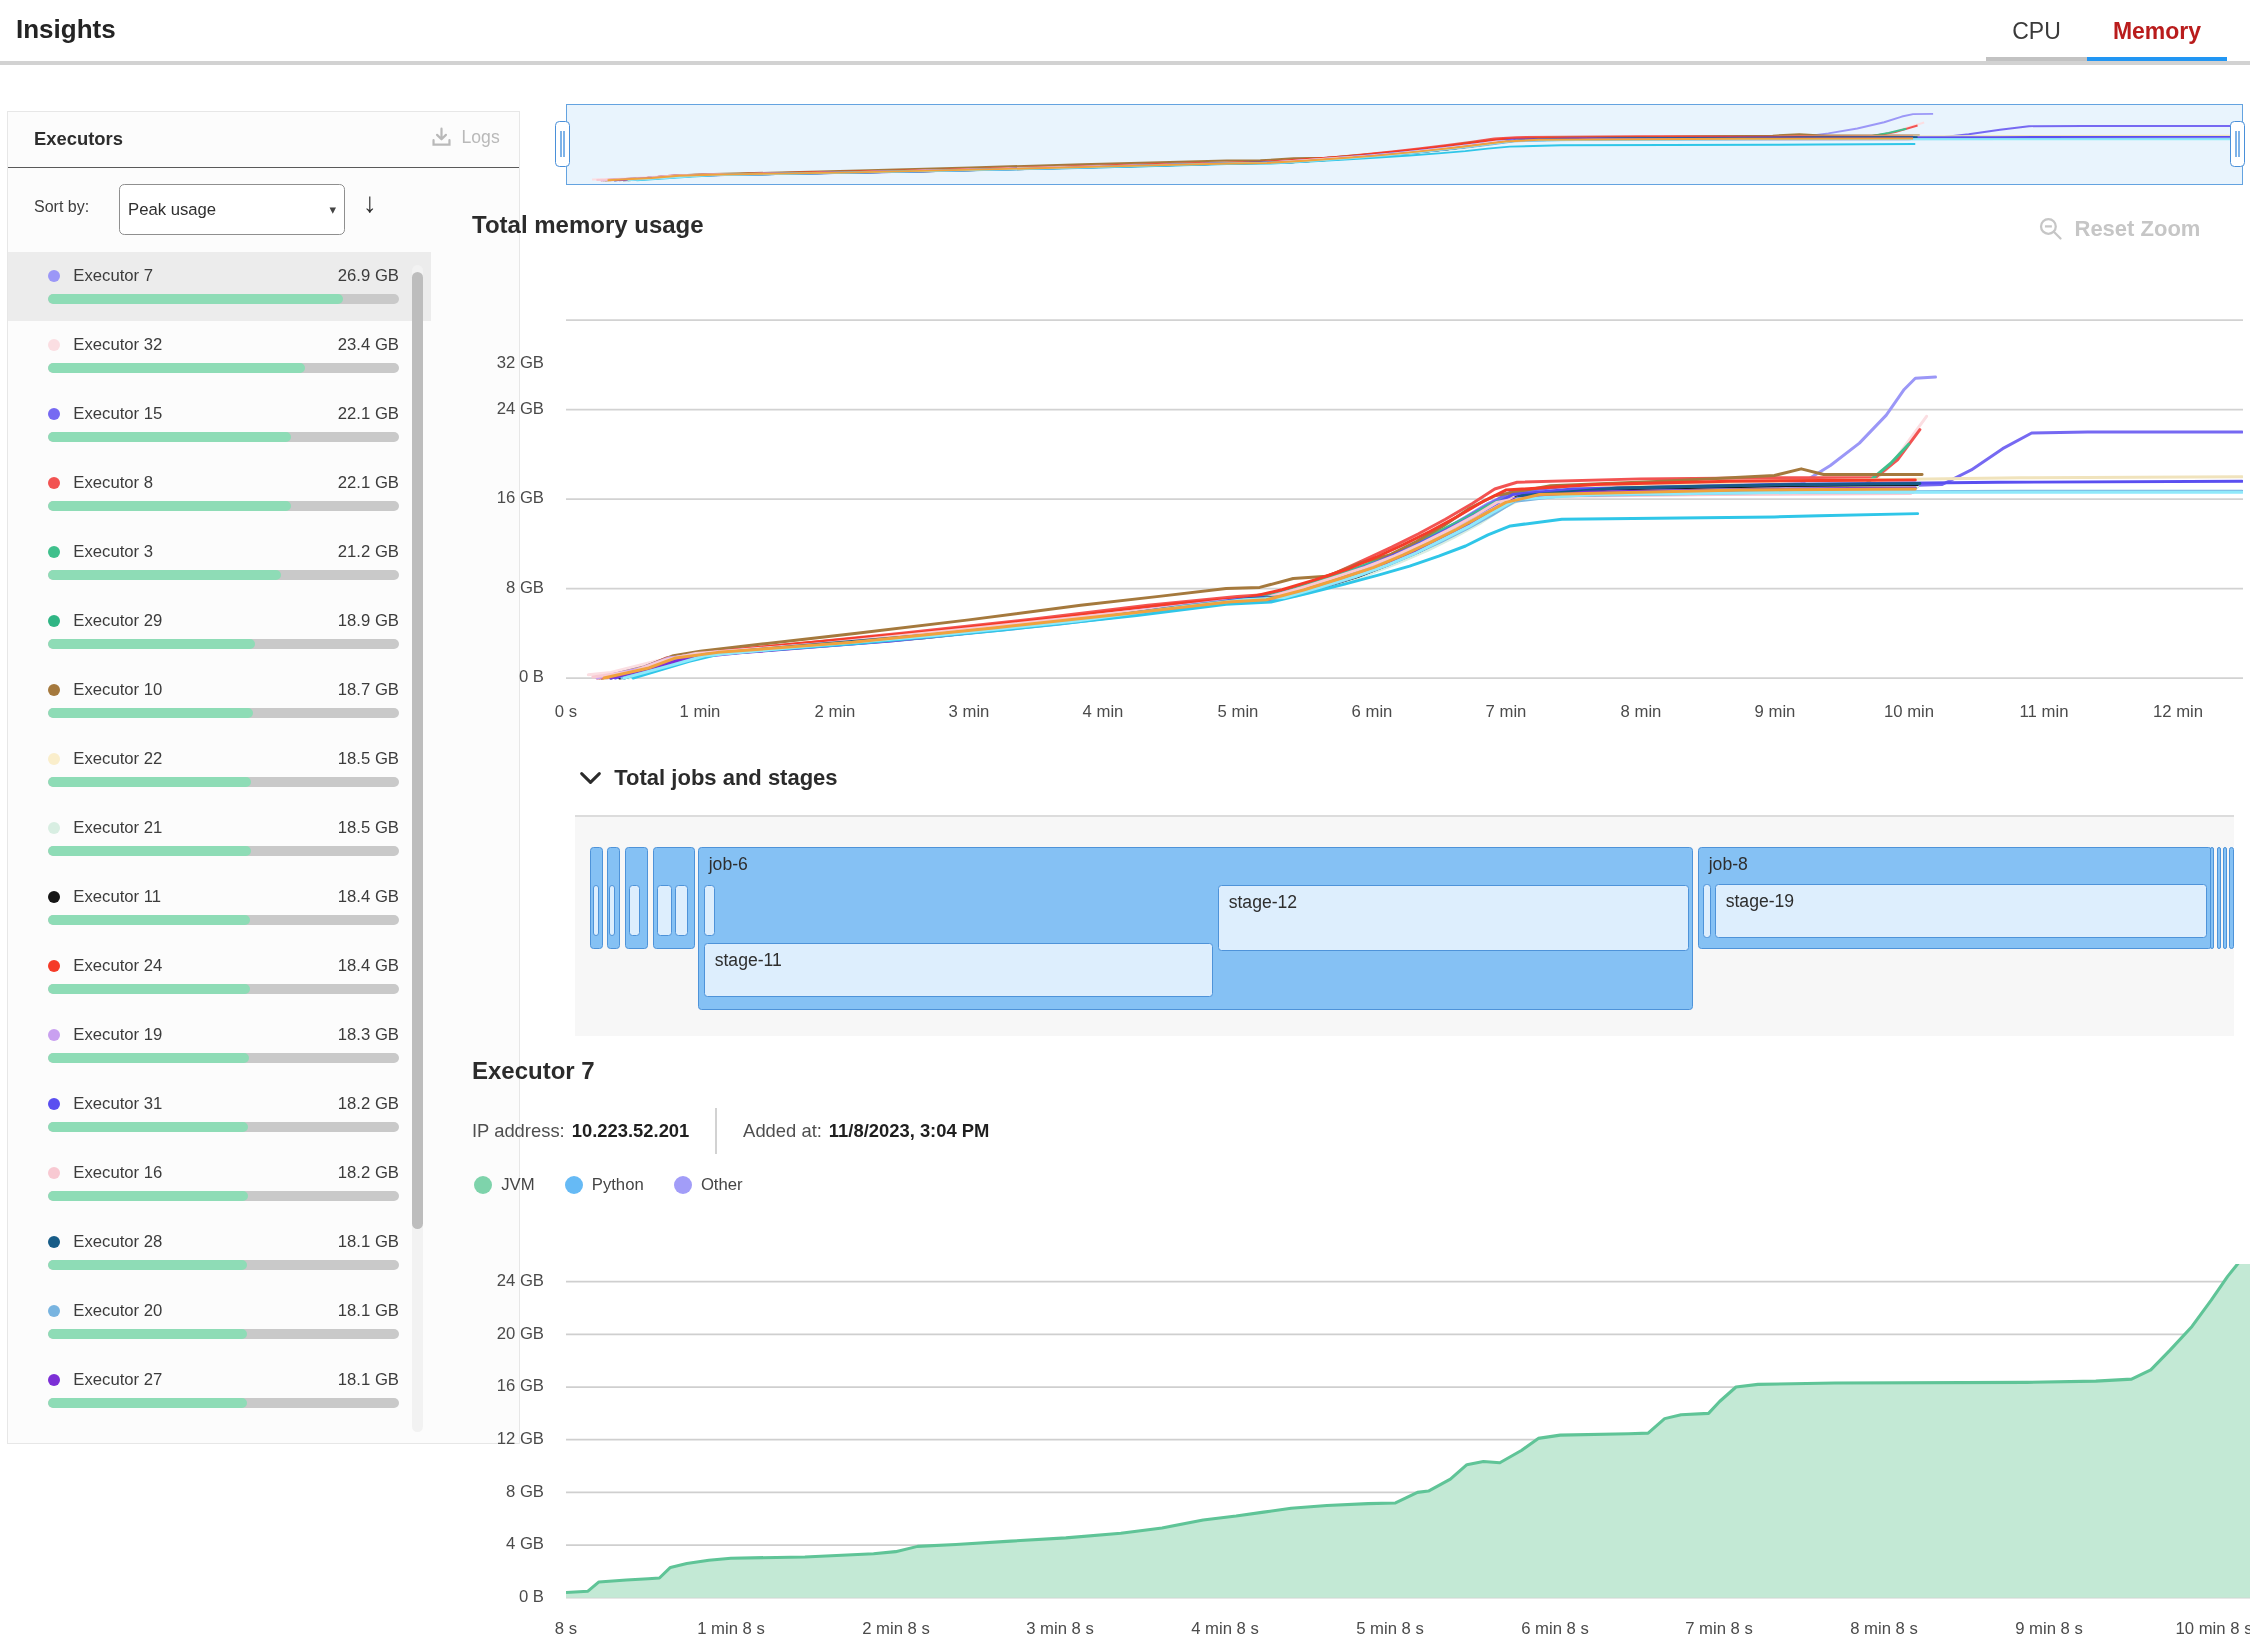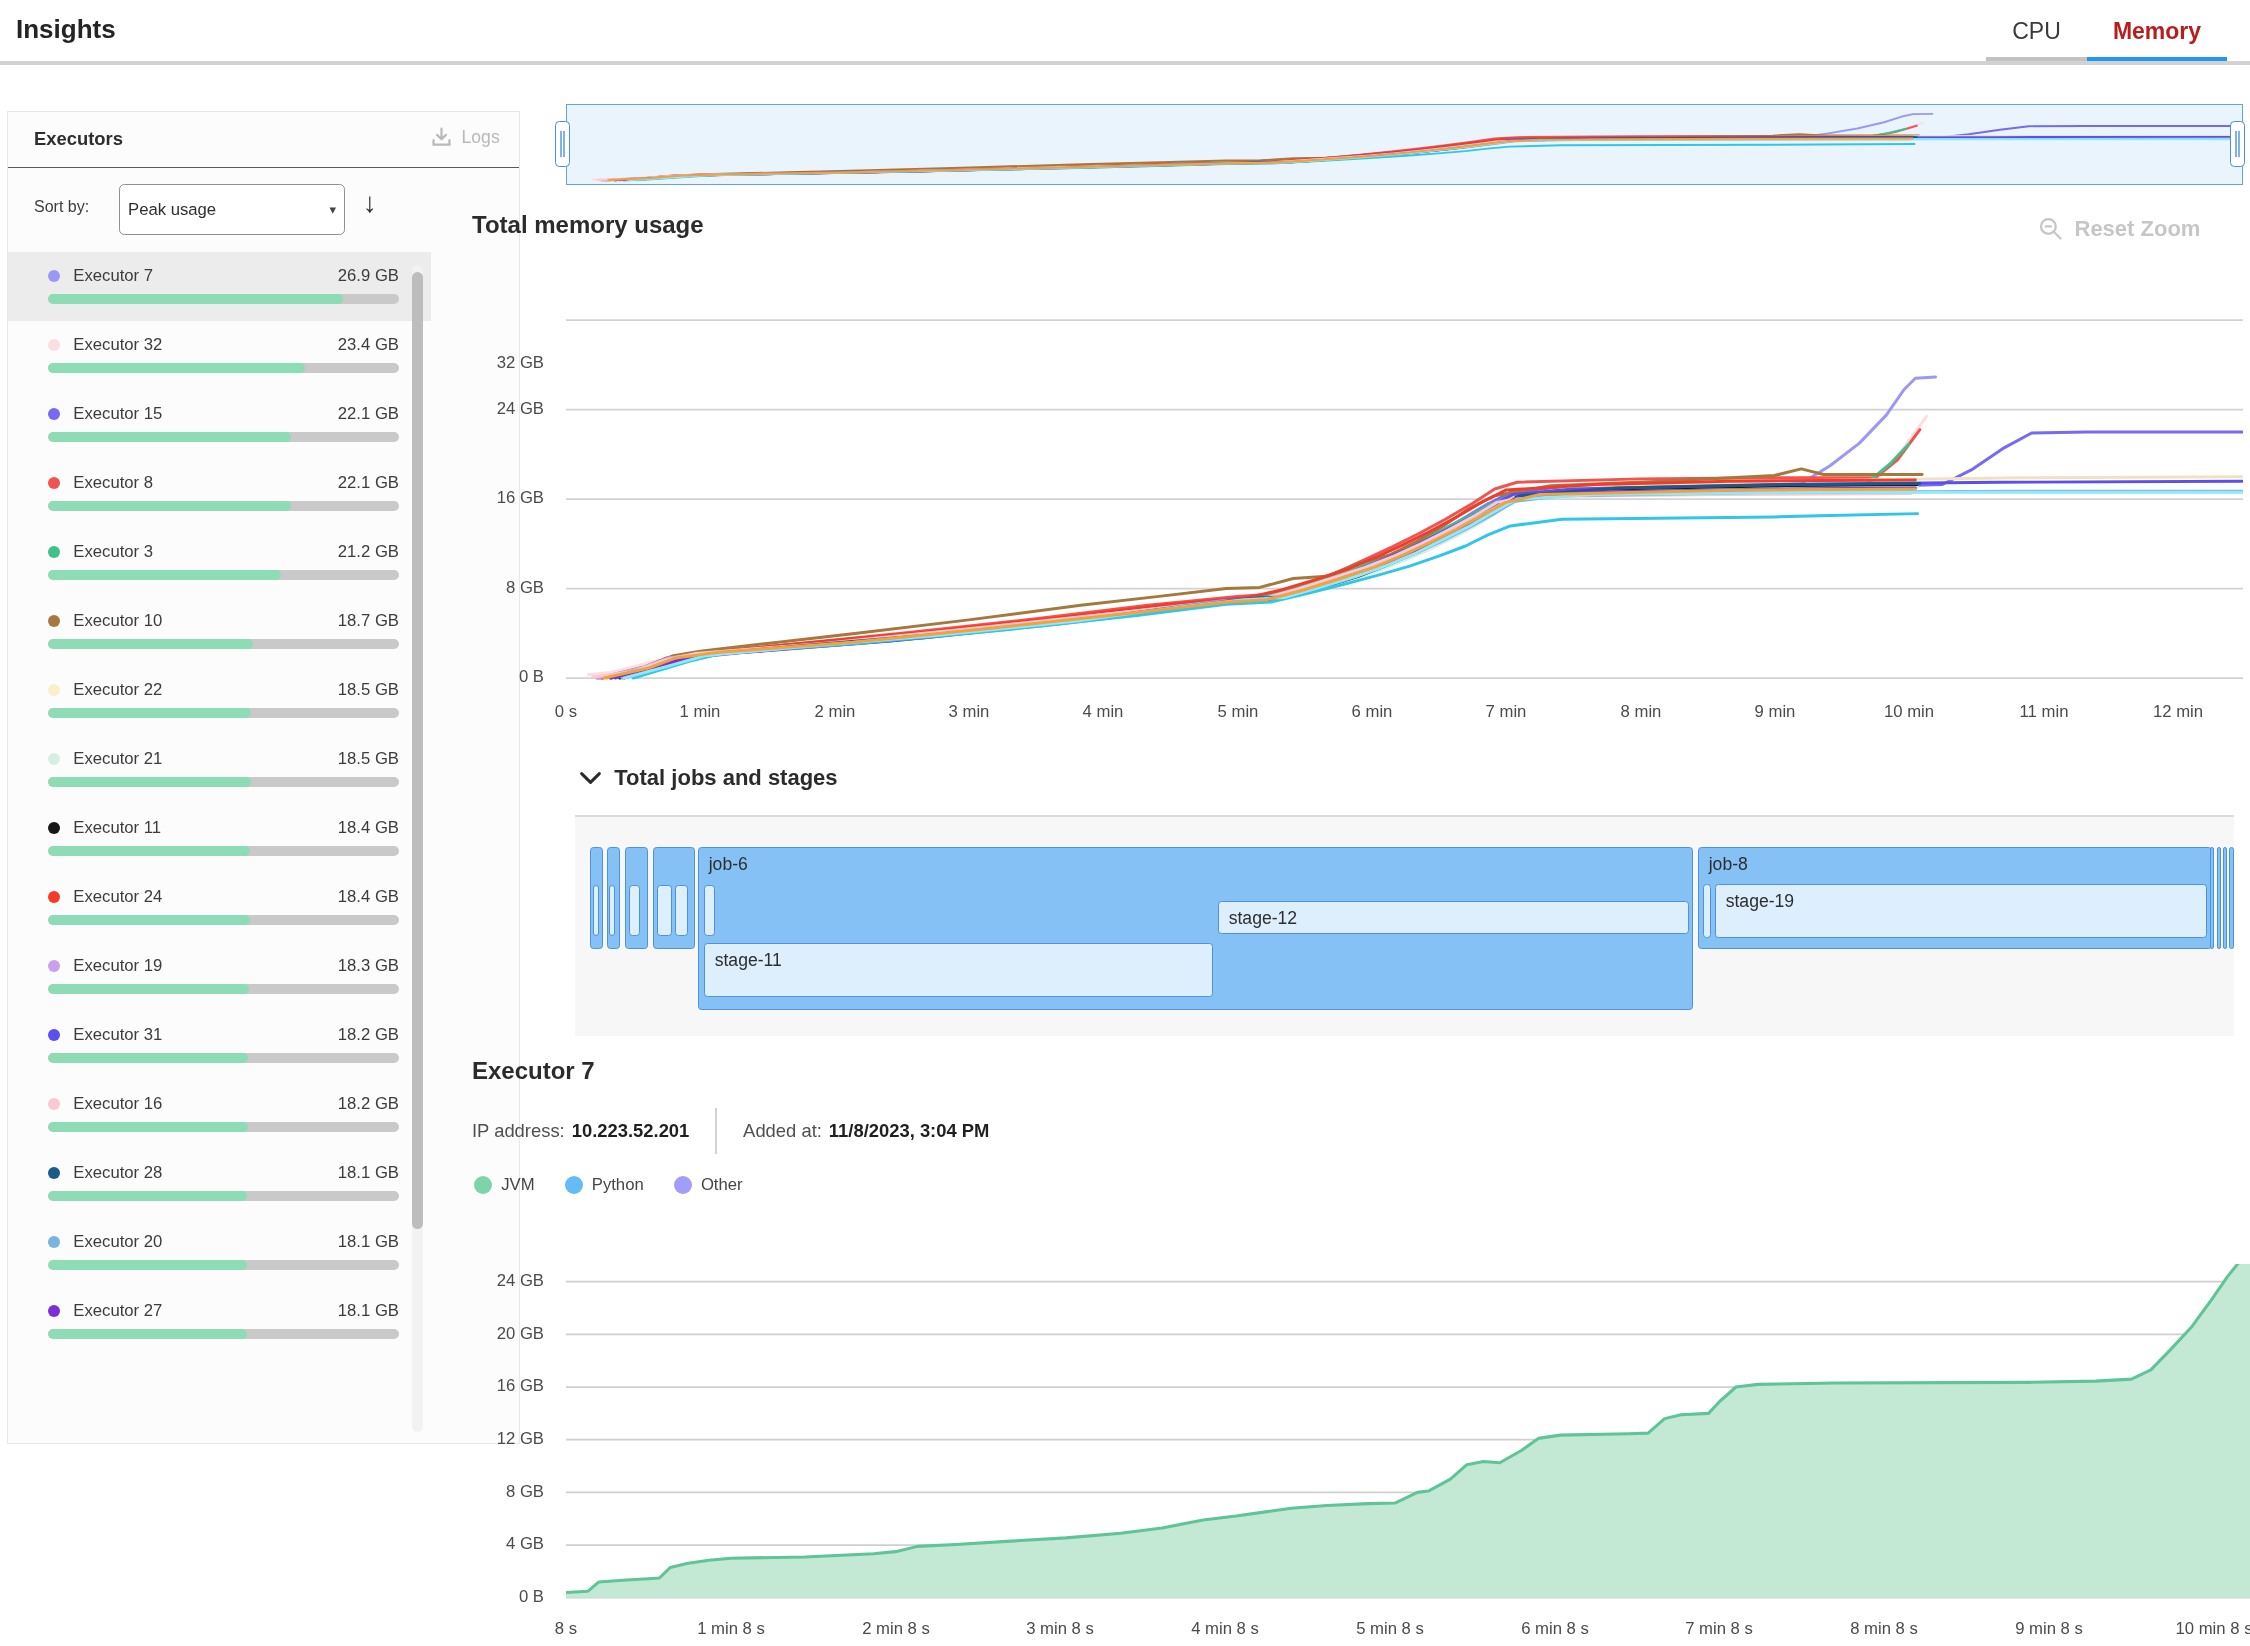--- a/index.html
+++ b/index.html
@@ -159,20 +159,30 @@
         </div>
       </div>
       <div class="exec-row">
         <div class="exec-line1">
           <div class="exec-dot" style="background: rgb(63, 192, 140);"></div>
           <div class="exec-name">Executor 3</div>
           <div class="exec-val">21.2 GB</div>
         </div>
         <div class="exec-bar">
           <div class="exec-fill" style="width: 66.3%;"></div>
+        </div>
+      </div>
+      <div class="exec-row">
+        <div class="exec-line1">
+          <div class="exec-dot" style="background: rgb(47, 181, 132);"></div>
+          <div class="exec-name">Executor 29</div>
+          <div class="exec-val">18.9 GB</div>
+        </div>
+        <div class="exec-bar">
+          <div class="exec-fill" style="width: 59.1%;"></div>
         </div>
       </div>
       <div class="exec-row">
         <div class="exec-line1">
           <div class="exec-dot" style="background: rgb(165, 121, 61);"></div>
           <div class="exec-name">Executor 10</div>
           <div class="exec-val">18.7 GB</div>
         </div>
         <div class="exec-bar">
           <div class="exec-fill" style="width: 58.4%;"></div>
@@ -376,21 +386,21 @@
     <div class="gbar" style="left: 1654px; top: 30px; width: 5.3px; height: 102px;"></div>
     <div class="sbar" style="left: 17.6px; top: 68px; width: 6.1px; height: 51px;"></div>
     <div class="sbar" style="left: 34px; top: 68px; width: 6.1px; height: 51px;"></div>
     <div class="sbar" style="left: 54px; top: 68px; width: 11.4px; height: 51px;"></div>
     <div class="sbar" style="left: 82px; top: 68px; width: 15px; height: 51px;"></div>
     <div class="sbar" style="left: 100px; top: 68px; width: 13px; height: 51px;"></div>
     <div class="sbar" style="left: 129px; top: 68px; width: 10.5px; height: 51px;"></div>
     <div class="sbar" style="left: 129px; top: 126px; width: 509px; height: 54px;">
       <div class="glabel">stage-11</div>
     </div>
-    <div class="sbar" style="left: 643px; top: 84px; width: 471px; height: 33px;">
+    <div class="sbar" style="left: 643px; top: 68px; width: 471px; height: 66px;">
       <div class="glabel">stage-12</div>
     </div>
     <div class="sbar" style="left: 1128px; top: 67px; width: 8px; height: 54px;"></div>
     <div class="sbar" style="left: 1140px; top: 67px; width: 492px; height: 54px;">
       <div class="glabel">stage-19</div>
     </div>
   </div>
 
 <div class="ed-title">Executor 7</div>
 <div class="ed-info">

